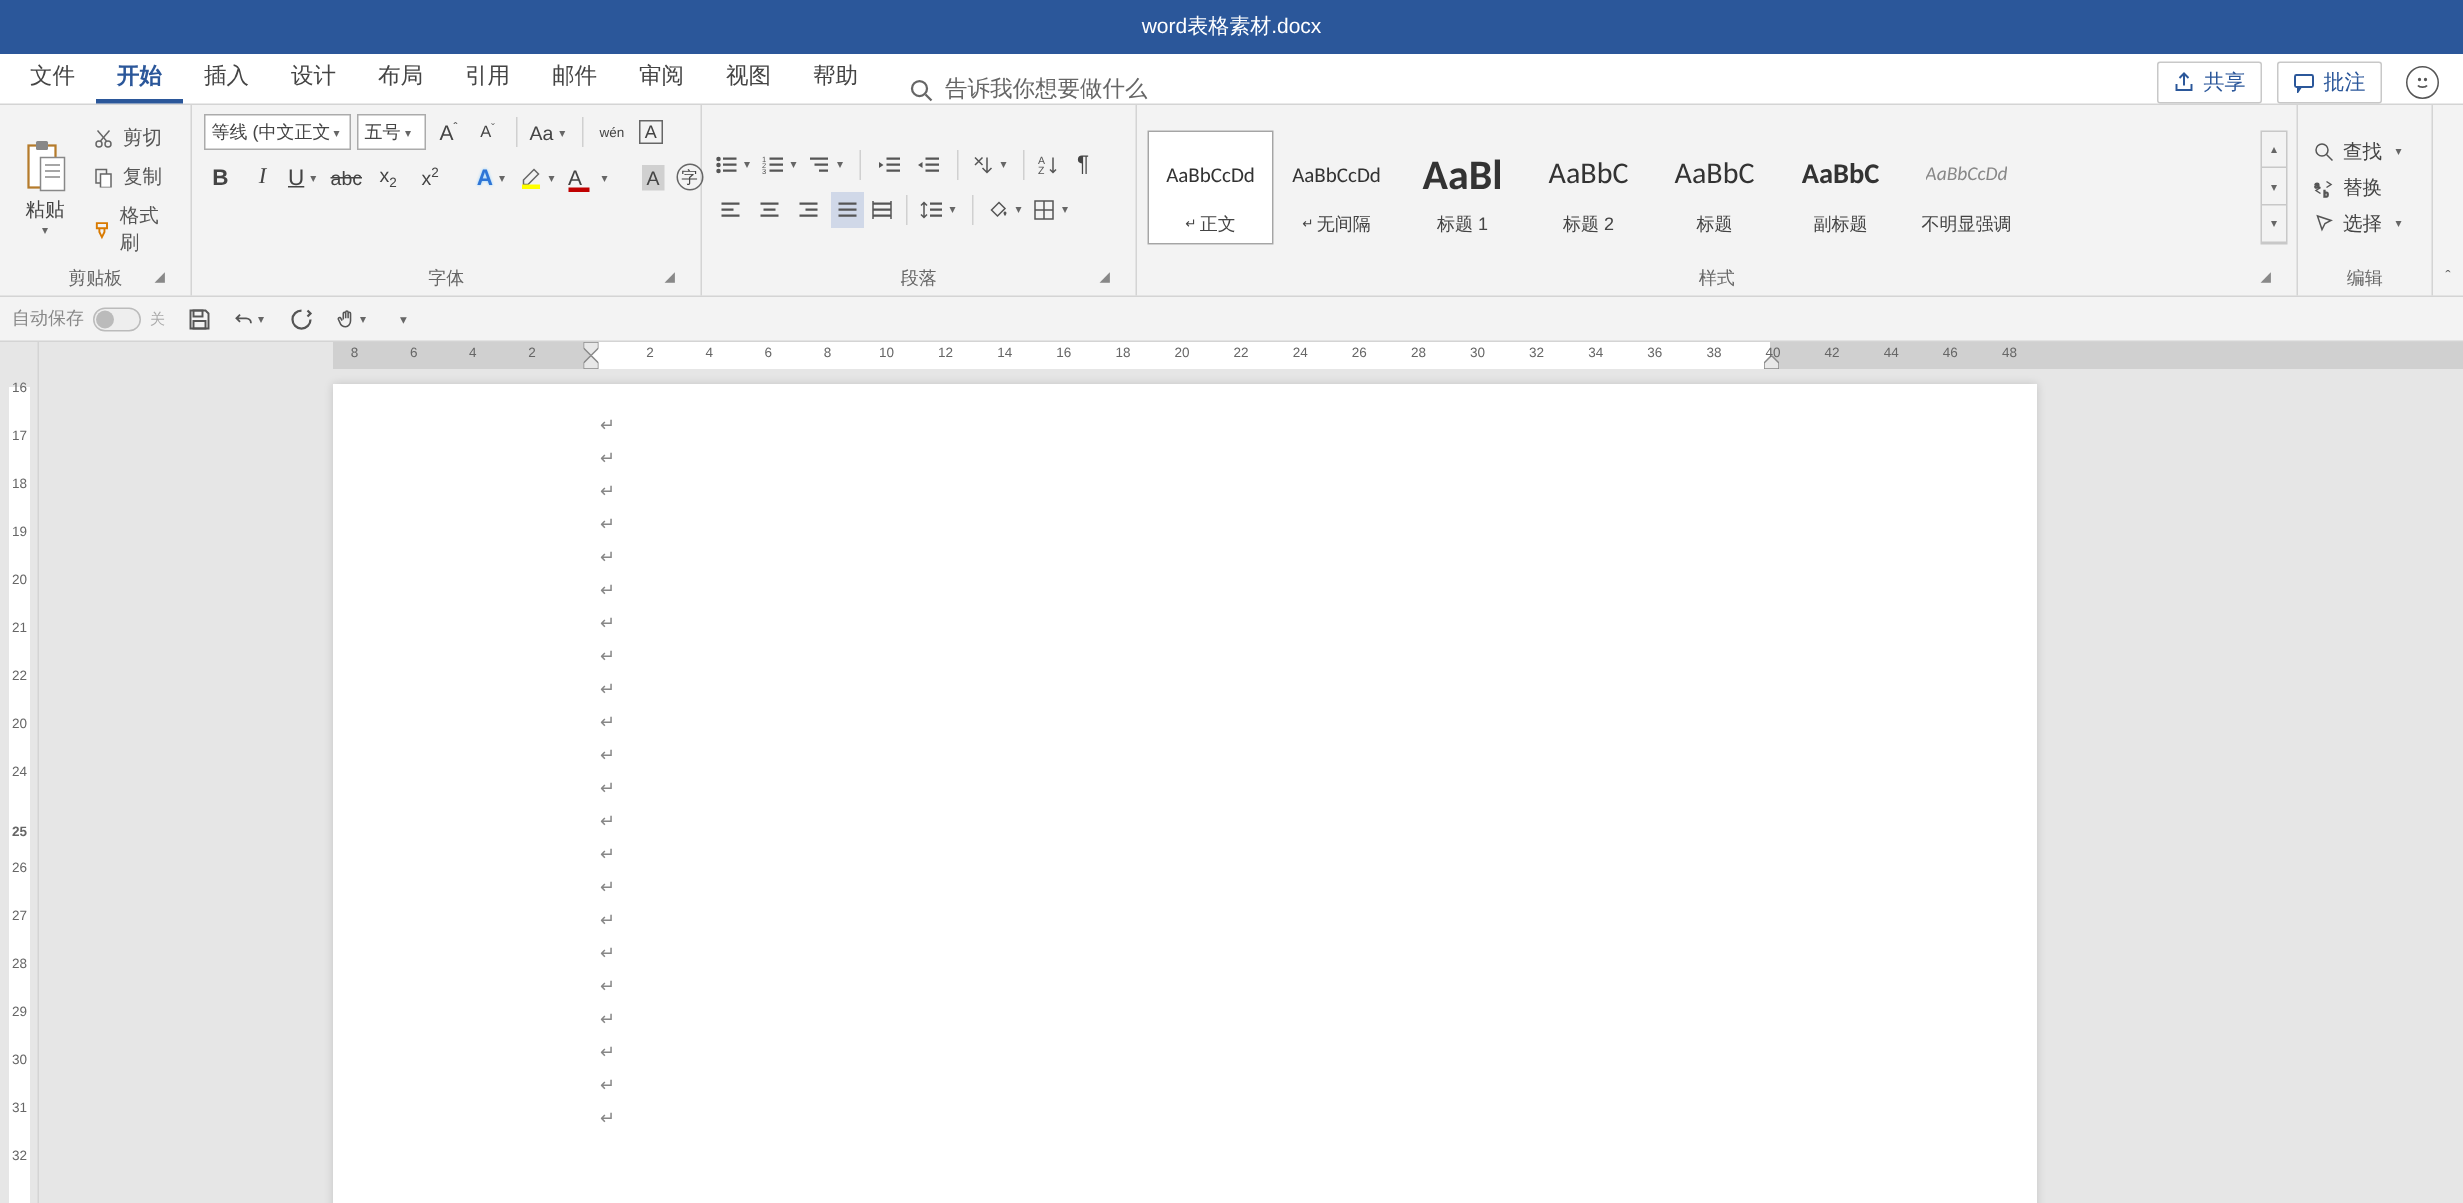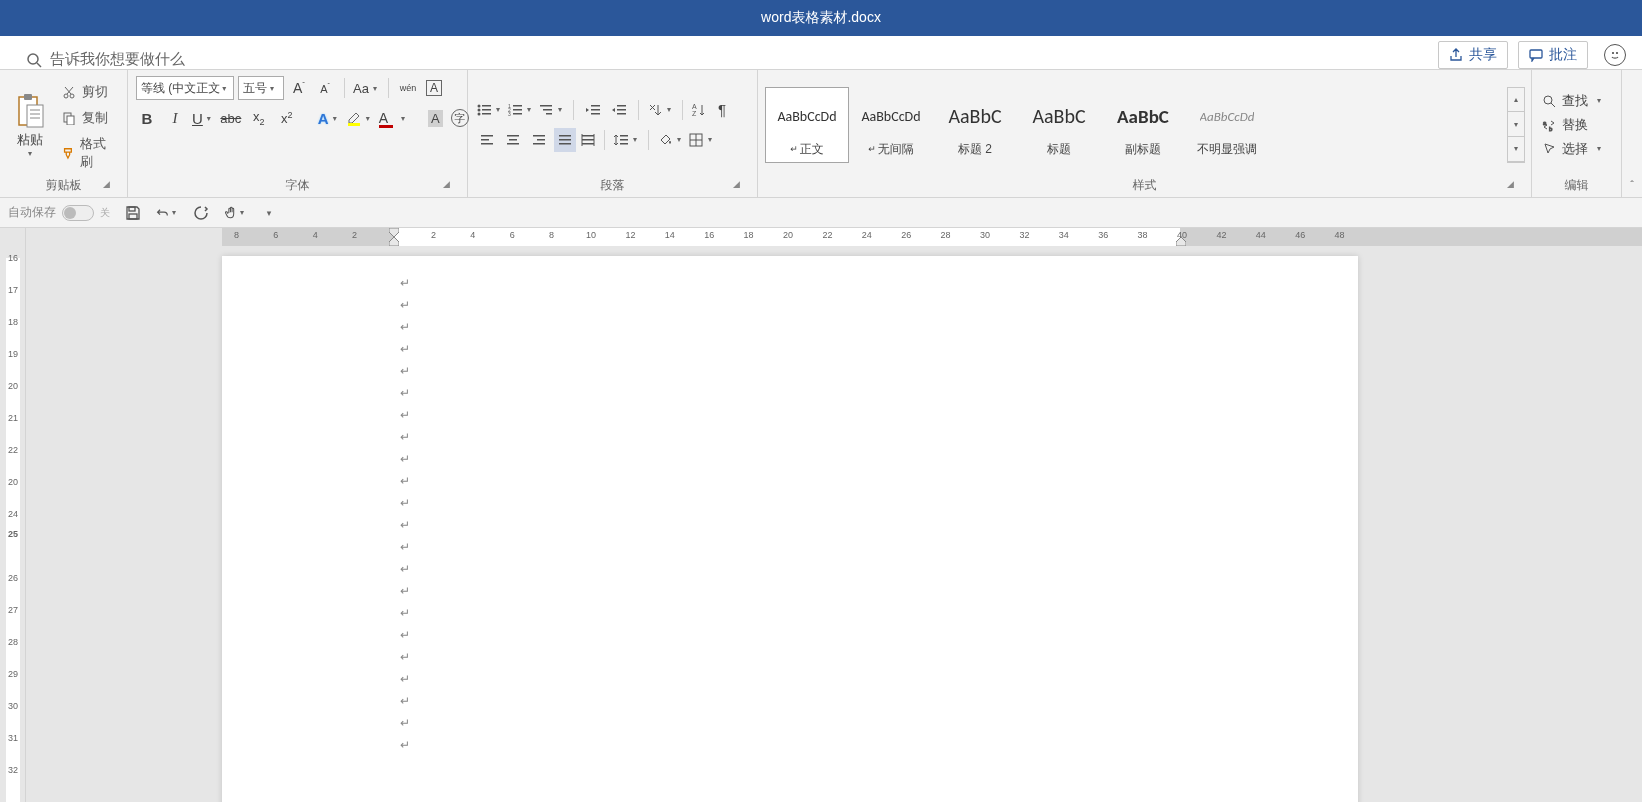--- a/index.html
+++ b/index.html
@@ -78,20 +78,32 @@
 .para-mark{font-size:12px;color:#888;height:22px;display:flex;align-items:center}
 </style>
 </head>
 <body>
 
 <div class="titlebar">
   <div class="titlebar-title">word表格素材.docx</div>
 </div>
 
 <div class="tabsbar">
+  <div id="tabs-container" style="display:flex">
+      <div class="tab">文件</div>
+      <div class="tab active">开始</div>
+      <div class="tab">插入</div>
+      <div class="tab">设计</div>
+      <div class="tab">布局</div>
+      <div class="tab">引用</div>
+      <div class="tab">邮件</div>
+      <div class="tab">审阅</div>
+      <div class="tab">视图</div>
+      <div class="tab">帮助</div>
+    </div>
   <div class="tell-me">
     <svg viewBox="0 0 16 16">
         <circle cx="7" cy="7" r="5"></circle>
         <line x1="11" y1="11" x2="15" y2="15"></line>
       </svg>
     <span>告诉我你想要做什么</span>
   </div>
   <div class="tabsbar-right">
     <div class="share-btn">
       <svg width="14" height="14" viewBox="0 0 14 14" fill="none" stroke="#2b579a" stroke-width="1.3">
@@ -398,20 +410,26 @@
             <div class="style-name">
               <span style="font-size: 9px;">↵</span>
               <span>正文</span>
             </div>
           </div>
           <div class="style-item">
             <div class="style-preview" style="font-size: 14px;">AaBbCcDd</div>
             <div class="style-name">
               <span style="font-size: 9px;">↵</span>
               <span>无间隔</span>
+            </div>
+          </div>
+          <div class="style-item">
+            <div class="style-preview" style="font-size: 28px; font-weight: bold;">AaBl</div>
+            <div class="style-name">
+              <span>标题 1</span>
             </div>
           </div>
           <div class="style-item">
             <div class="style-preview" style="font-size: 20px;">AaBbC</div>
             <div class="style-name">
               <span>标题 2</span>
             </div>
           </div>
           <div class="style-item">
             <div class="style-preview" style="font-size: 20px;">AaBbC</div>
@@ -521,21 +539,21 @@
     <div class="vruler-track" id="vruler-track">
         <div class="vruler-tick" style="top: 0px;">16</div>
         <div class="vruler-tick" style="top: 32px;">17</div>
         <div class="vruler-tick" style="top: 64px;">18</div>
         <div class="vruler-tick" style="top: 96px;">19</div>
         <div class="vruler-tick" style="top: 128px;">20</div>
         <div class="vruler-tick" style="top: 160px;">21</div>
         <div class="vruler-tick" style="top: 192px;">22</div>
         <div class="vruler-tick" style="top: 224px;">20</div>
         <div class="vruler-tick" style="top: 256px;">24</div>
-        <div class="vruler-tick" style="top: 276px; font-weight: bold;">25</div>
+        <div class="vruler-tick" style="top: 296px; font-weight: bold;">25</div>
         <div class="vruler-tick" style="top: 320px;">26</div>
         <div class="vruler-tick" style="top: 352px;">27</div>
         <div class="vruler-tick" style="top: 384px;">28</div>
         <div class="vruler-tick" style="top: 416px;">29</div>
         <div class="vruler-tick" style="top: 448px;">30</div>
         <div class="vruler-tick" style="top: 480px;">31</div>
         <div class="vruler-tick" style="top: 512px;">32</div>
       </div>
   </div>
   <div class="hruler-wrap">

